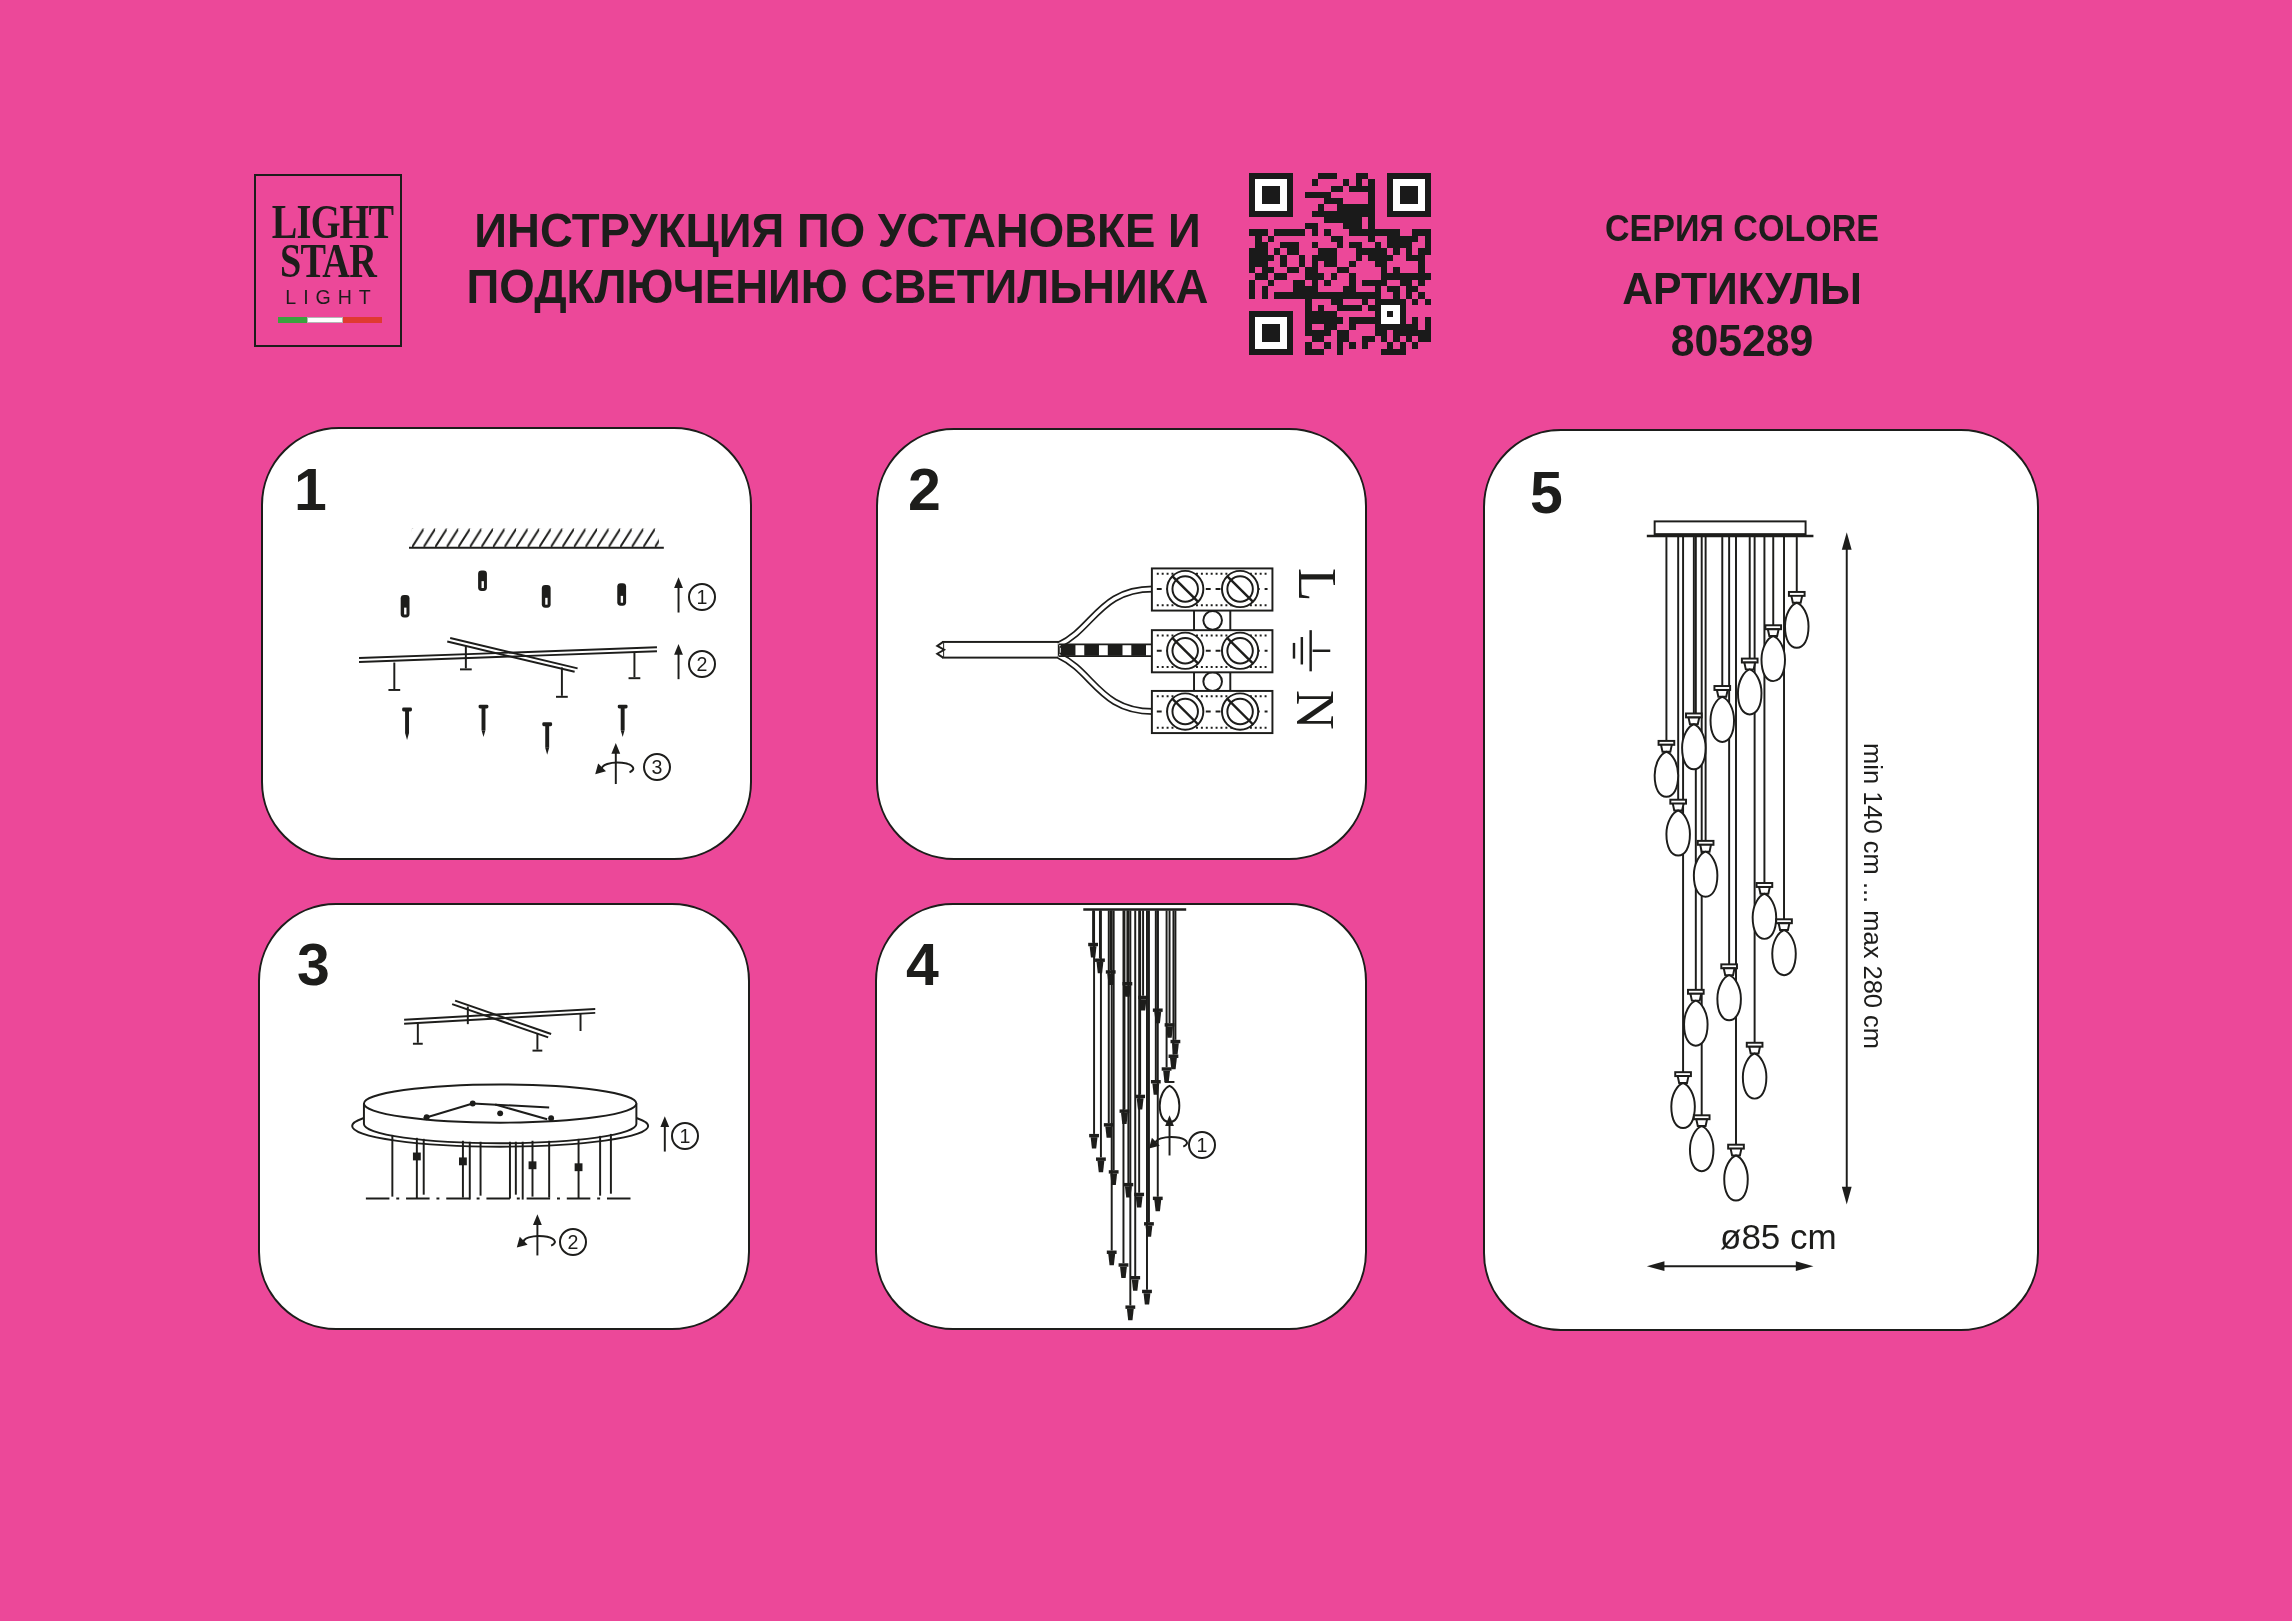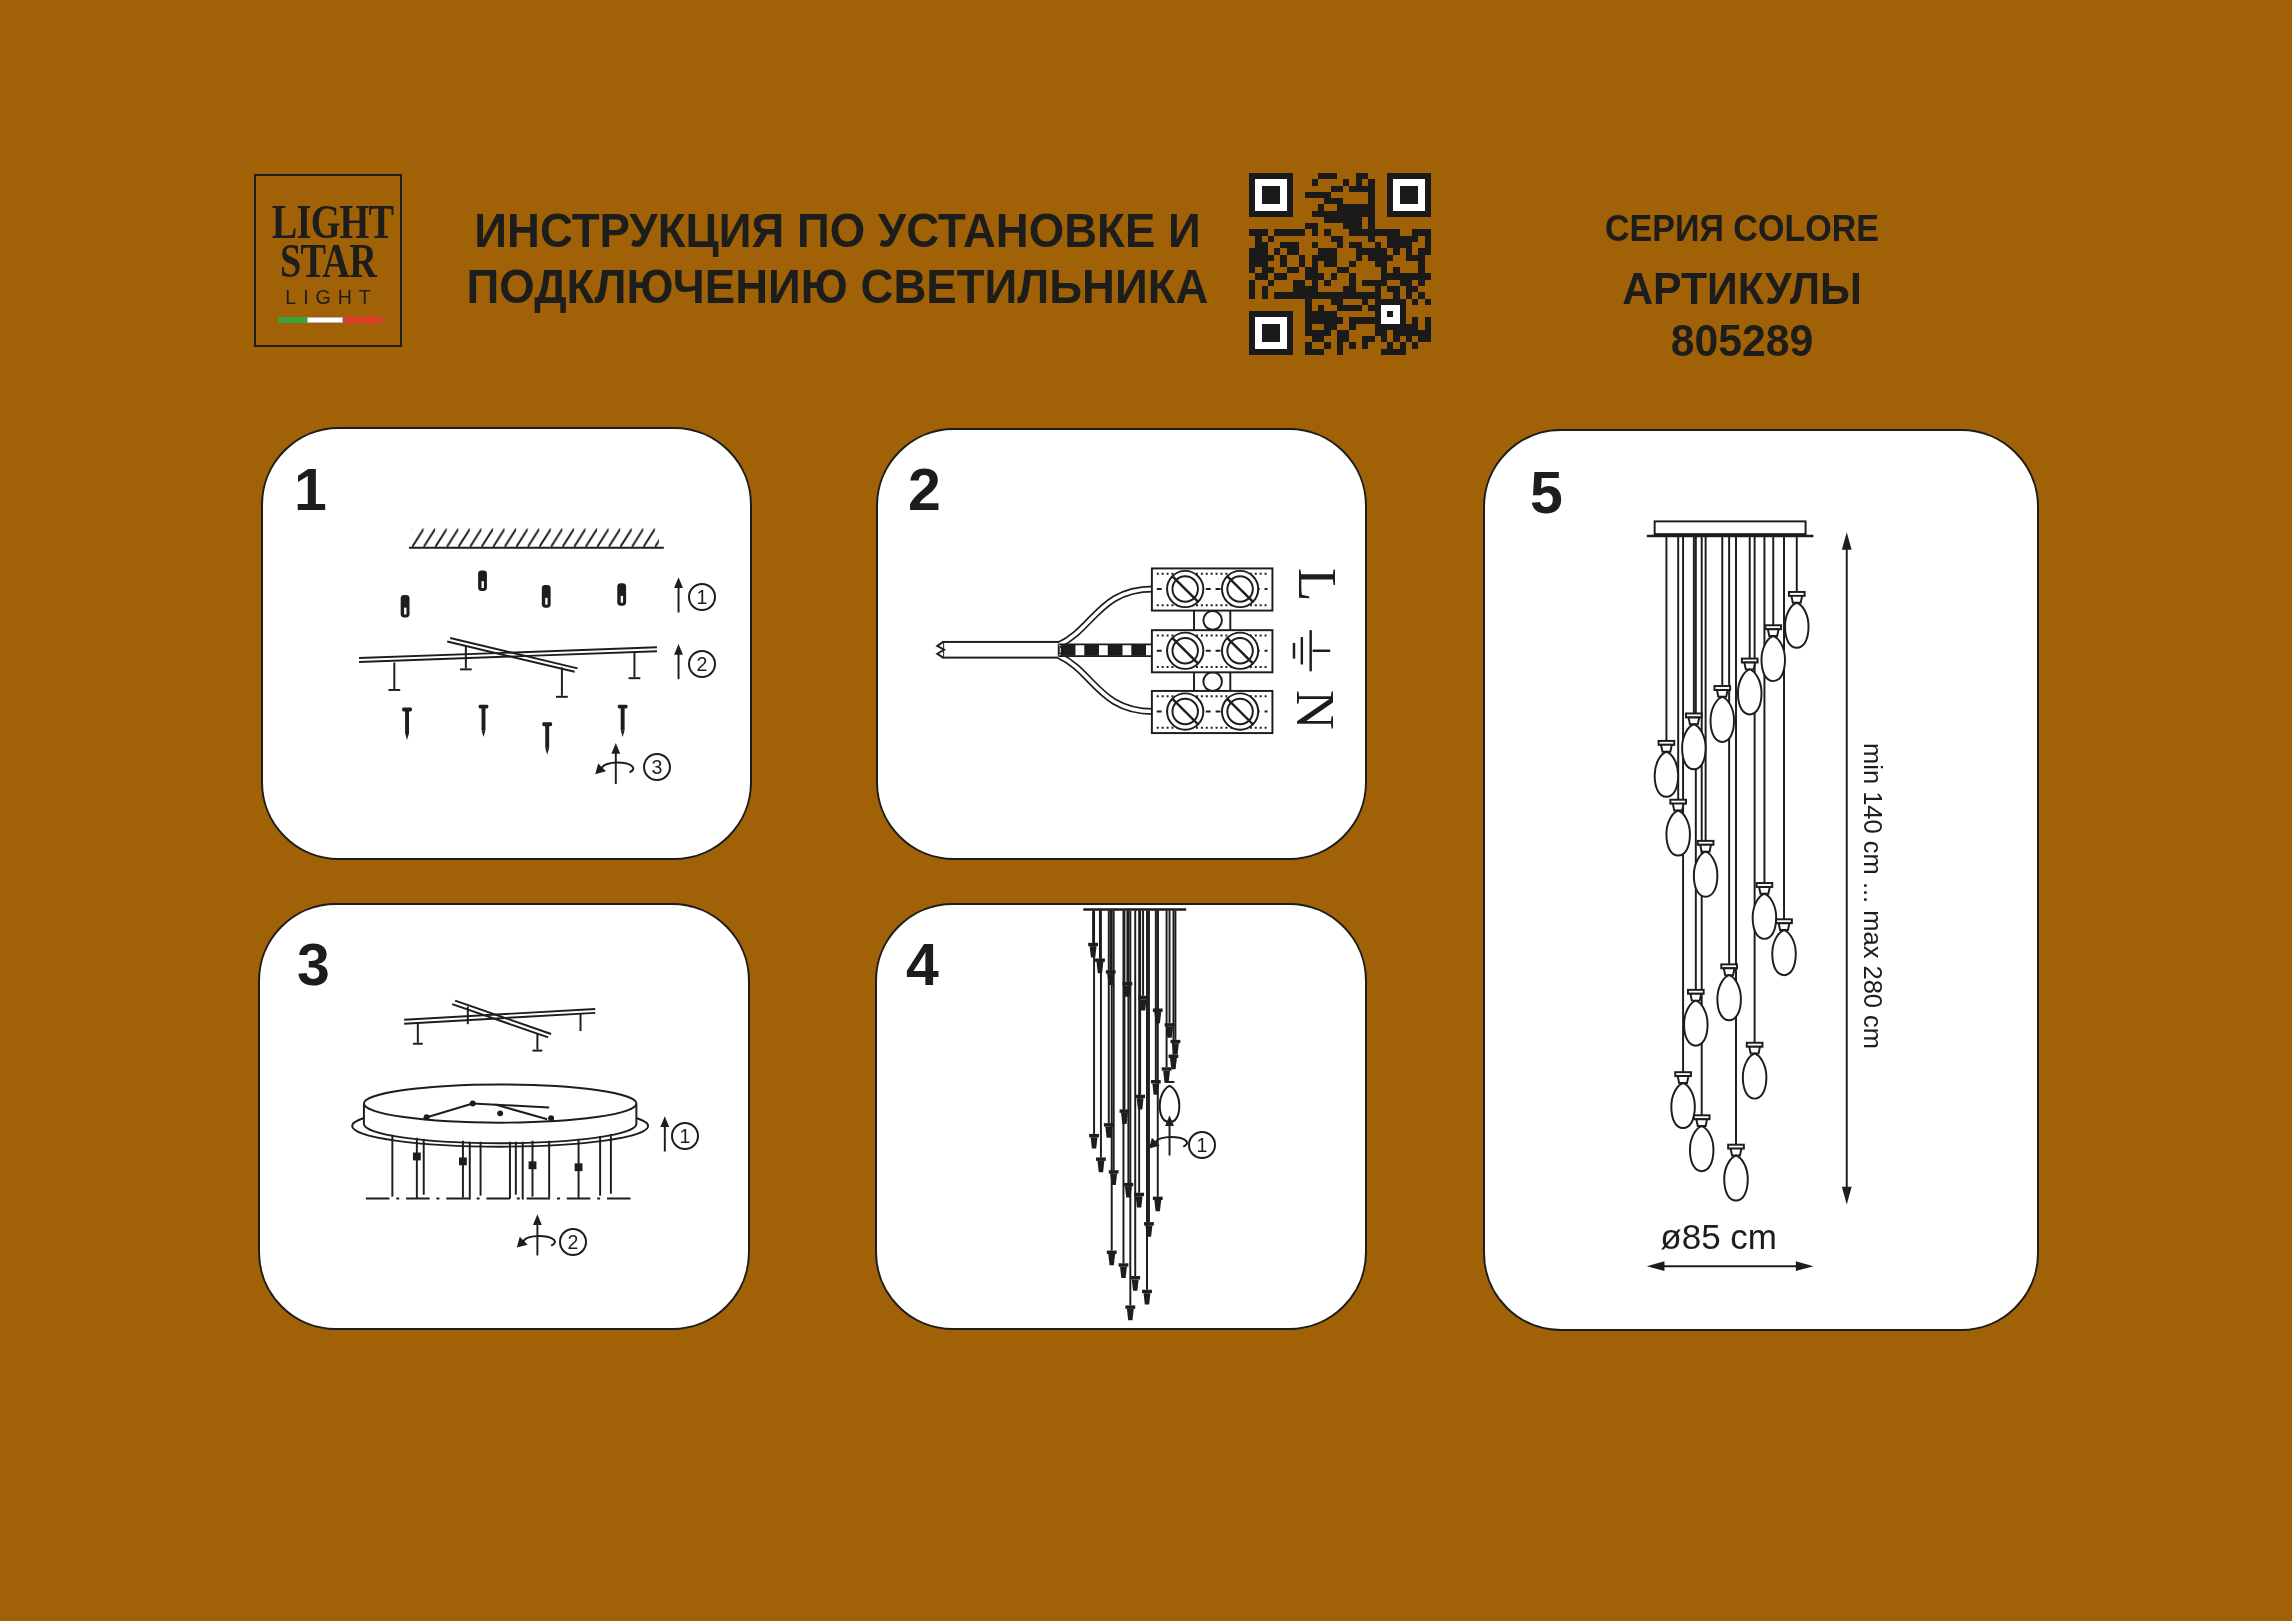--- a/index.html
+++ b/index.html
@@ -1,16 +1,16 @@
 <!DOCTYPE html>
 <html><head>
 <meta charset="utf-8">
 <style>
   html,body{margin:0;padding:0;background:#fff;}
-  .page{position:relative;width:2293px;height:1621px;background:#a16207;overflow:hidden;
+  .page{position:relative;width:2293px;height:1621px;background:#ec4899;overflow:hidden;
         font-family:"Liberation Sans",sans-serif;color:#1d1d1b;}
   
   .logo-box{position:absolute;left:254px;top:174px;width:148px;height:173px;
             border:2px solid #1d1d1b;box-sizing:border-box;text-align:center;}
   .logo-word{font-family:"Liberation Serif",serif;font-weight:700;font-size:49px;line-height:.8;
              transform:scaleX(.78);letter-spacing:-1px;}
   .logo-l1{margin-top:25.5px;}
   .logo-group{font-size:19.6px;letter-spacing:6.9px;margin-top:5.9px;margin-left:6.9px;font-weight:400;}
   .flag{position:absolute;left:21.6px;bottom:21.6px;width:105px;height:6.9px;display:flex;}
   .flag span{height:100%;}
@@ -32,21 +32,21 @@
   #panel3{left:258px;top:903px;width:492px;height:427px;}
   #panel4{left:875px;top:903px;width:492px;height:427px;}
   #panel5{left:1483px;top:429px;width:556px;height:902px;}
   .pnum{position:absolute;font-size:59px;font-weight:600;line-height:1;}
   .marker{position:absolute;width:28px;height:28px;border:2px solid #1d1d1b;border-radius:50%;
           box-sizing:border-box;display:flex;align-items:center;justify-content:center;
           font-size:19.6px;background:#fff;z-index:5;}
   .term-label{position:absolute;writing-mode:vertical-rl;font-family:"Liberation Serif",serif;
               font-size:55px;line-height:1;}
   .vdim{position:absolute;left:1858px;top:743px;writing-mode:vertical-rl;font-size:25.5px;}
-  .hdim{position:absolute;left:1620px;top:1217px;width:157px;text-align:right;font-size:35px;}
+  .hdim{position:absolute;left:1720px;top:1217px;width:157px;text-align:left;font-size:35px;}
   .footer{position:absolute;left:1595px;top:1406px;width:333px;text-align:center;
           font-size:40px;font-weight:700;}
   
   .art{position:absolute;left:0;top:0;pointer-events:none;z-index:3;}
   .s{stroke:#1d1d1b;fill:none;stroke-width:2;}
   .s25{stroke:#1d1d1b;fill:none;stroke-width:2.5;}
   .f{fill:#1d1d1b;stroke:none;}
   .fw{fill:#fff;stroke:#1d1d1b;stroke-width:2;}
 </style>
 </head>

